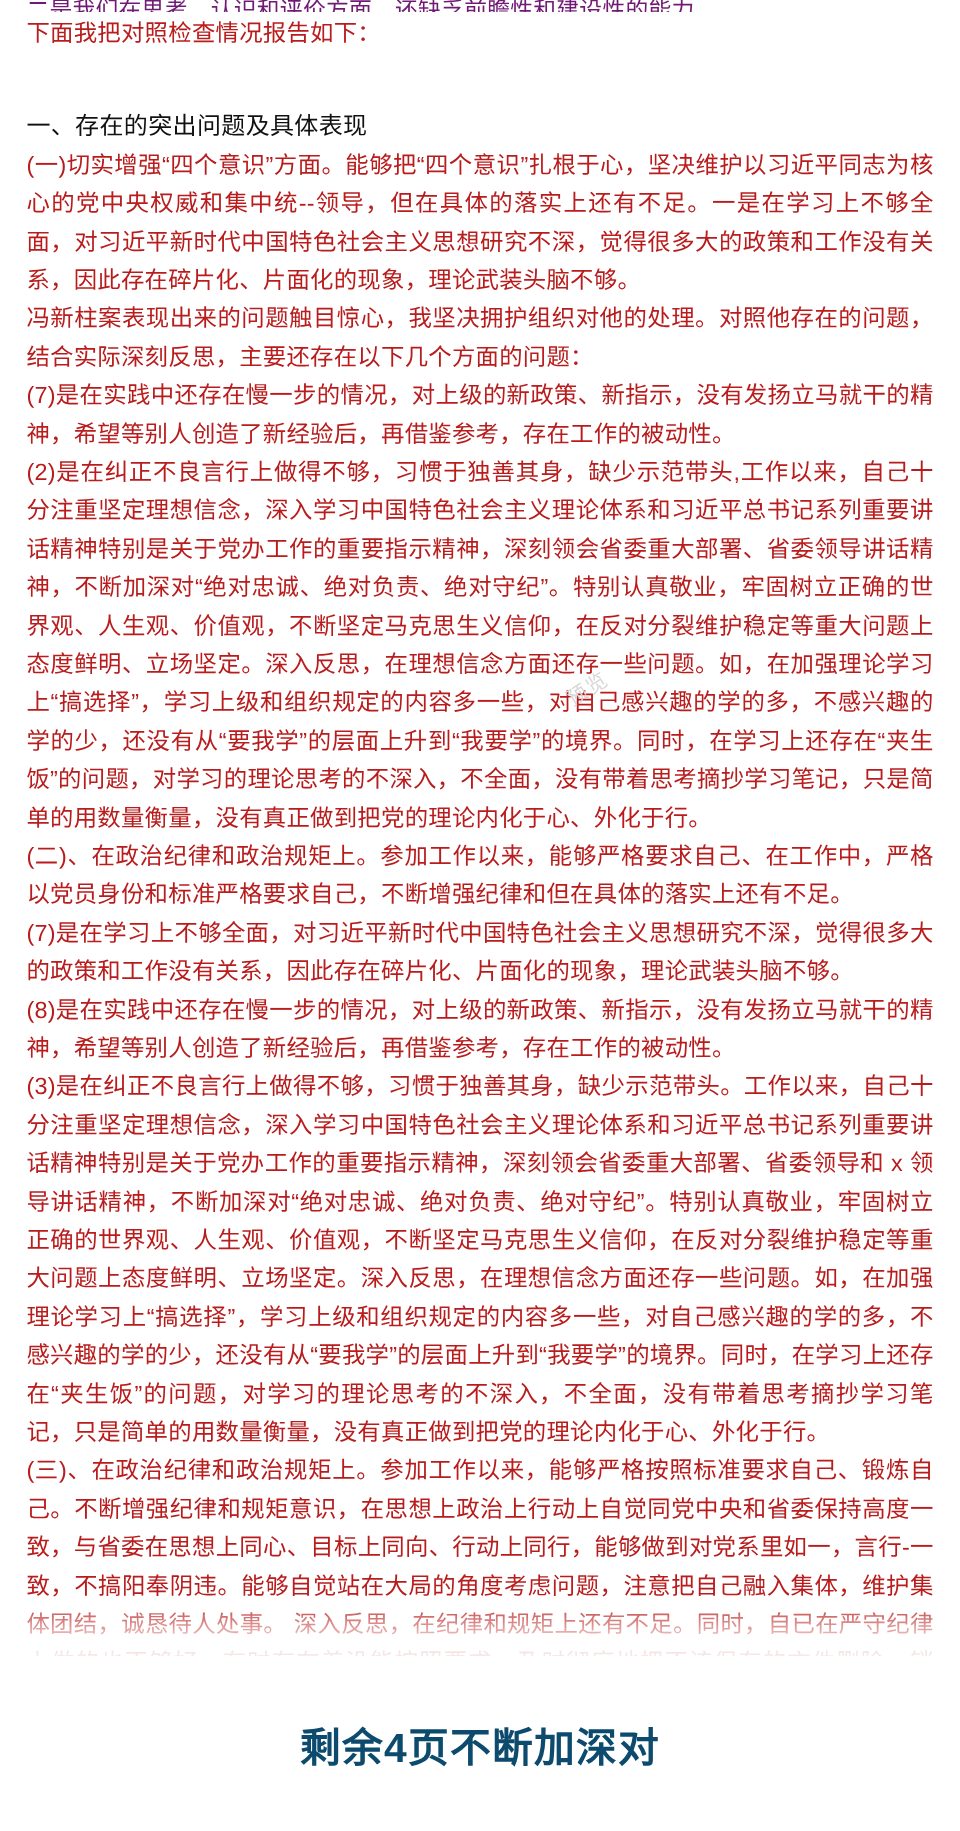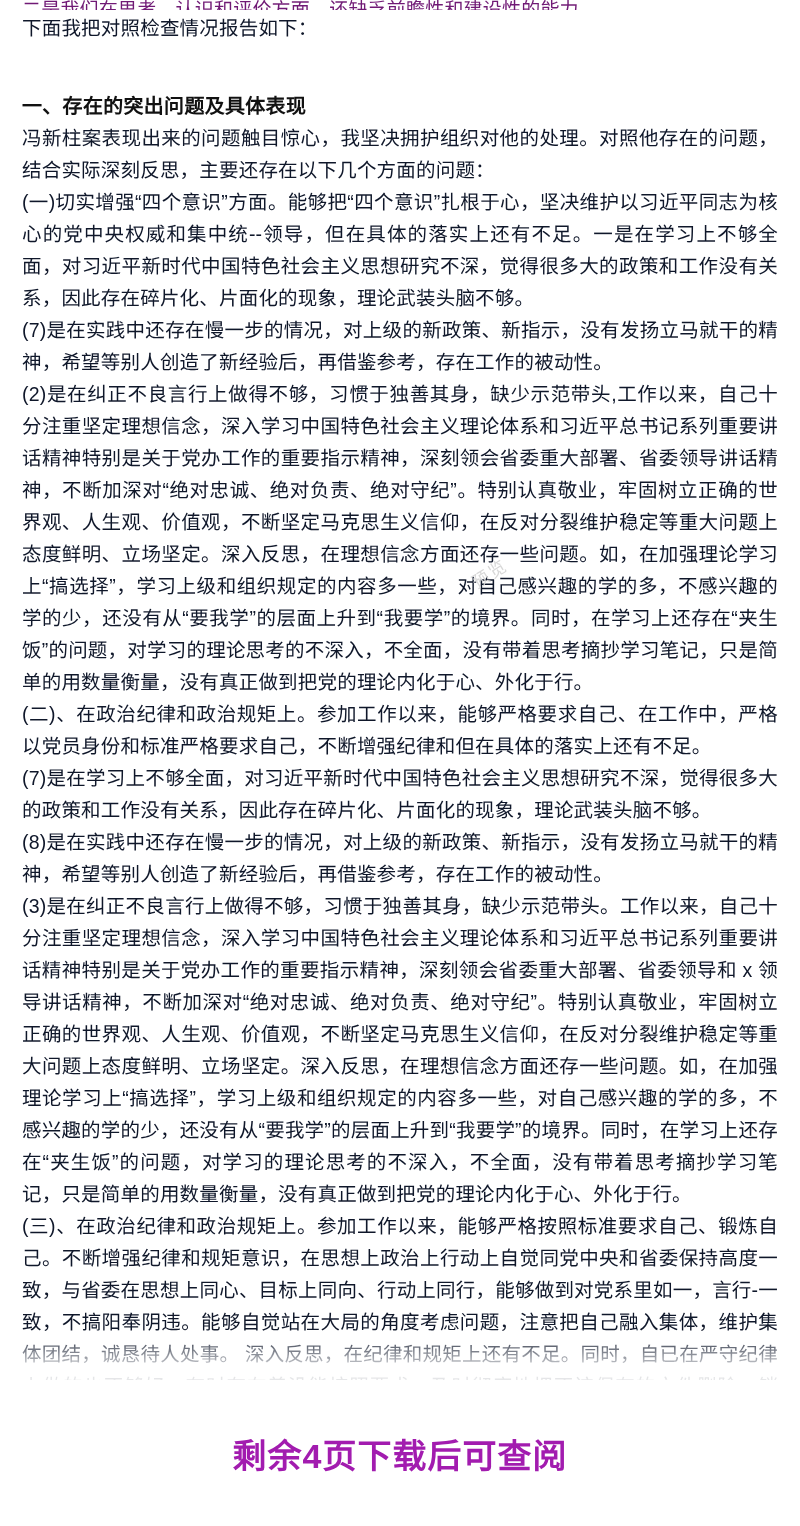--- a/index.html
+++ b/index.html
@@ -35,28 +35,28 @@
     overflow: hidden;
     margin: 0 0 2px 0;
     letter-spacing: 0.2px;
   }
   p.para {
     font-size: 19.5px;
     line-height: 32px;
     margin: 0;
     text-align: justify;
     text-justify: inter-ideograph;
-    color: #0f172a;
+    color: #b91c1c;
     letter-spacing: 0.2px;
   }
   .spacer-lg { height: 46px; }
   h2.section-heading {
     font-size: 20px;
     line-height: 32px;
-    font-weight: bold;
+    font-weight: normal;
     margin: 0;
     color: #111;
     letter-spacing: 0.3px;
   }
   .watermark {
     position: absolute;
     top: 560px;
     left: 470px;
     font-size: 17px;
     color: #d8d8d8;
@@ -83,21 +83,21 @@
     background: #ffffff;
     display: flex;
     align-items: center;
     justify-content: center;
   }
   .paywall-inner {
     display: flex;
     align-items: flex-start;
     font-size: 34px;
     font-weight: bold;
-    color: #a21caf;
+    color: #0c4a6e;
     letter-spacing: 1px;
   }
   .paywall-inner span {
     white-space: nowrap;
   }
   .download-link {
     cursor: pointer;
   }
 </style>
 </head>
@@ -108,37 +108,37 @@
   <div class="doc-body">
 
     <div class="clipped-line">二是我们在思考、认识和评价方面，还缺乏前瞻性和建设性的能力。</div>
 
     <p class="para">下面我把对照检查情况报告如下：</p>
 
     <div class="spacer-lg"></div>
 
     <h2 class="section-heading">一、存在的突出问题及具体表现</h2>
 
+    <p class="para">(一)切实增强“四个意识”方面。能够把“四个意识”扎根于心，坚决维护以习近平同志为核心的党中央权威和集中统--领导，但在具体的落实上还有不足。一是在学习上不够全面，对习近平新时代中国特色社会主义思想研究不深，觉得很多大的政策和工作没有关系，因此存在碎片化、片面化的现象，理论武装头脑不够。</p>
     <p class="para">冯新柱案表现出来的问题触目惊心，我坚决拥护组织对他的处理。对照他存在的问题，结合实际深刻反思，主要还存在以下几个方面的问题：</p>
-    <p class="para">(一)切实增强“四个意识”方面。能够把“四个意识”扎根于心，坚决维护以习近平同志为核心的党中央权威和集中统--领导，但在具体的落实上还有不足。一是在学习上不够全面，对习近平新时代中国特色社会主义思想研究不深，觉得很多大的政策和工作没有关系，因此存在碎片化、片面化的现象，理论武装头脑不够。</p>
     <p class="para">(7)是在实践中还存在慢一步的情况，对上级的新政策、新指示，没有发扬立马就干的精神，希望等别人创造了新经验后，再借鉴参考，存在工作的被动性。</p>
     <p class="para">(2)是在纠正不良言行上做得不够，习惯于独善其身，缺少示范带头,工作以来，自己十分注重坚定理想信念，深入学习中国特色社会主义理论体系和习近平总书记系列重要讲话精神特别是关于党办工作的重要指示精神，深刻领会省委重大部署、省委领导讲话精神，不断加深对“绝对忠诚、绝对负责、绝对守纪”。特别认真敬业，牢固树立正确的世界观、人生观、价值观，不断坚定马克思生义信仰，在反对分裂维护稳定等重大问题上态度鲜明、立场坚定。深入反思，在理想信念方面还存一些问题。如，在加强理论学习上“搞选择”，学习上级和组织规定的内容多一些，对自己感兴趣的学的多，不感兴趣的学的少，还没有从“要我学”的层面上升到“我要学”的境界。同时，在学习上还存在“夹生饭”的问题，对学习的理论思考的不深入，不全面，没有带着思考摘抄学习笔记，只是简单的用数量衡量，没有真正做到把党的理论内化于心、外化于行。</p>
     <p class="para">(二)、在政治纪律和政治规矩上。参加工作以来，能够严格要求自己、在工作中，严格以党员身份和标准严格要求自己，不断增强纪律和但在具体的落实上还有不足。</p>
     <p class="para">(7)是在学习上不够全面，对习近平新时代中国特色社会主义思想研究不深，觉得很多大的政策和工作没有关系，因此存在碎片化、片面化的现象，理论武装头脑不够。</p>
     <p class="para">(8)是在实践中还存在慢一步的情况，对上级的新政策、新指示，没有发扬立马就干的精神，希望等别人创造了新经验后，再借鉴参考，存在工作的被动性。</p>
     <p class="para">(3)是在纠正不良言行上做得不够，习惯于独善其身，缺少示范带头。工作以来，自己十分注重坚定理想信念，深入学习中国特色社会主义理论体系和习近平总书记系列重要讲话精神特别是关于党办工作的重要指示精神，深刻领会省委重大部署、省委领导和 x 领导讲话精神，不断加深对“绝对忠诚、绝对负责、绝对守纪”。特别认真敬业，牢固树立正确的世界观、人生观、价值观，不断坚定马克思生义信仰，在反对分裂维护稳定等重大问题上态度鲜明、立场坚定。深入反思，在理想信念方面还存一些问题。如，在加强理论学习上“搞选择”，学习上级和组织规定的内容多一些，对自己感兴趣的学的多，不感兴趣的学的少，还没有从“要我学”的层面上升到“我要学”的境界。同时，在学习上还存在“夹生饭”的问题，对学习的理论思考的不深入，不全面，没有带着思考摘抄学习笔记，只是简单的用数量衡量，没有真正做到把党的理论内化于心、外化于行。</p>
     <p class="para">(三)、在政治纪律和政治规矩上。参加工作以来，能够严格按照标准要求自己、锻炼自己。不断增强纪律和规矩意识，在思想上政治上行动上自觉同党中央和省委保持高度一致，与省委在思想上同心、目标上同向、行动上同行，能够做到对党系里如一，言行-一致，不搞阳奉阴违。能够自觉站在大局的角度考虑问题，注意把自己融入集体，维护集体团结，诚恳待人处事。 深入反思，在纪律和规矩上还有不足。同时，自已在严守纪律上做的也不够好，有时存在着没能按照要求，及时彻底地把不该保存的文件删除、销毁，在一定程度上存有“泄密”的隐患。</p>
     <p class="para">(四)、在转变作风上。能够自觉学习马克思主义哲学原理，在工作中，坚持“一切从实际出发”工作原则，实事求是，不弄虚作假、上骗下瞒。能够认真践行党的群众路线，坚持向群众学</p>
 
   </div>
 
   <div class="watermark">预览</div>
 
   <div class="fade-strip"></div>
 
   <div class="paywall">
     <div class="paywall-inner">
       <span>剩余4页</span>
-      <span class="download-link">下载后可查阅</span>
+      <span class="download-link">不断加深对</span>
     </div>
   </div>
 
 </div>
 
 </body></html>

